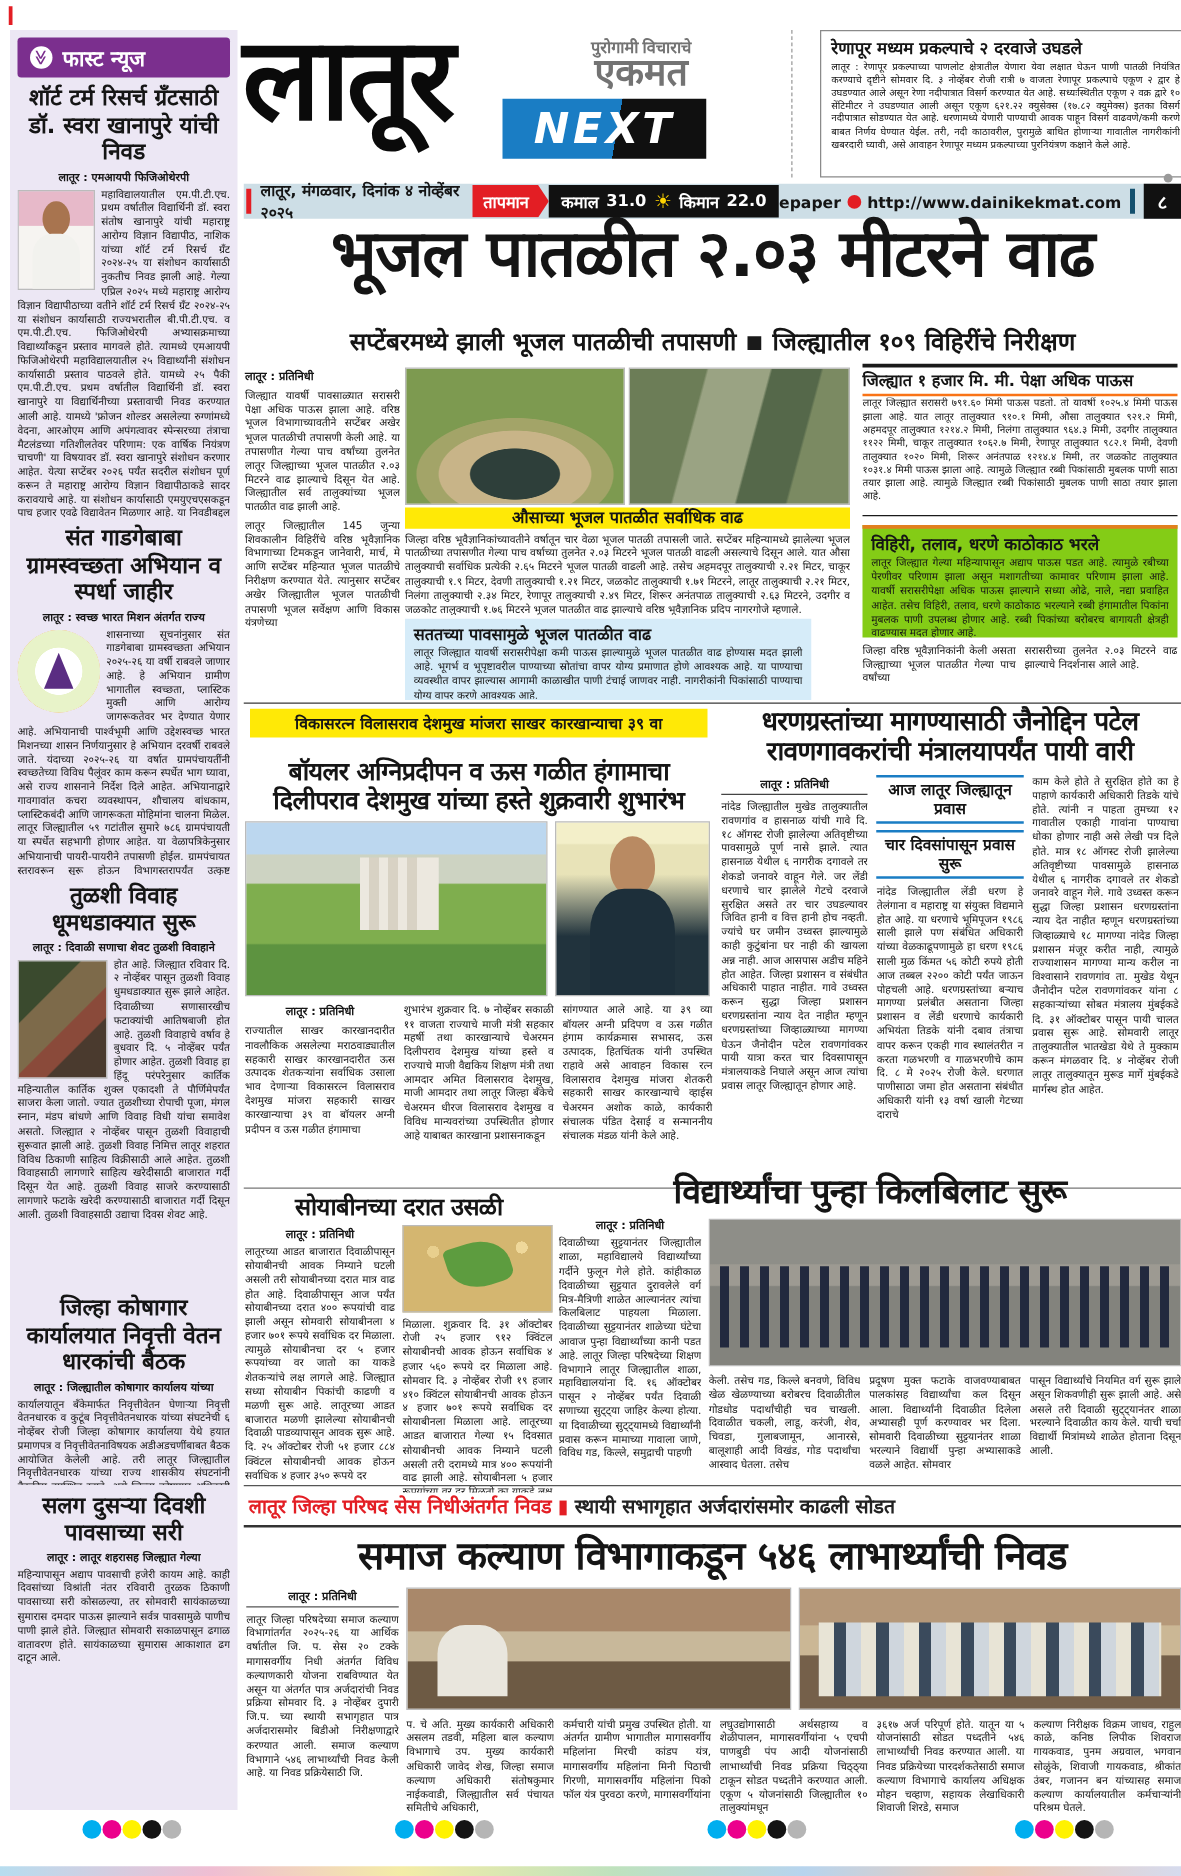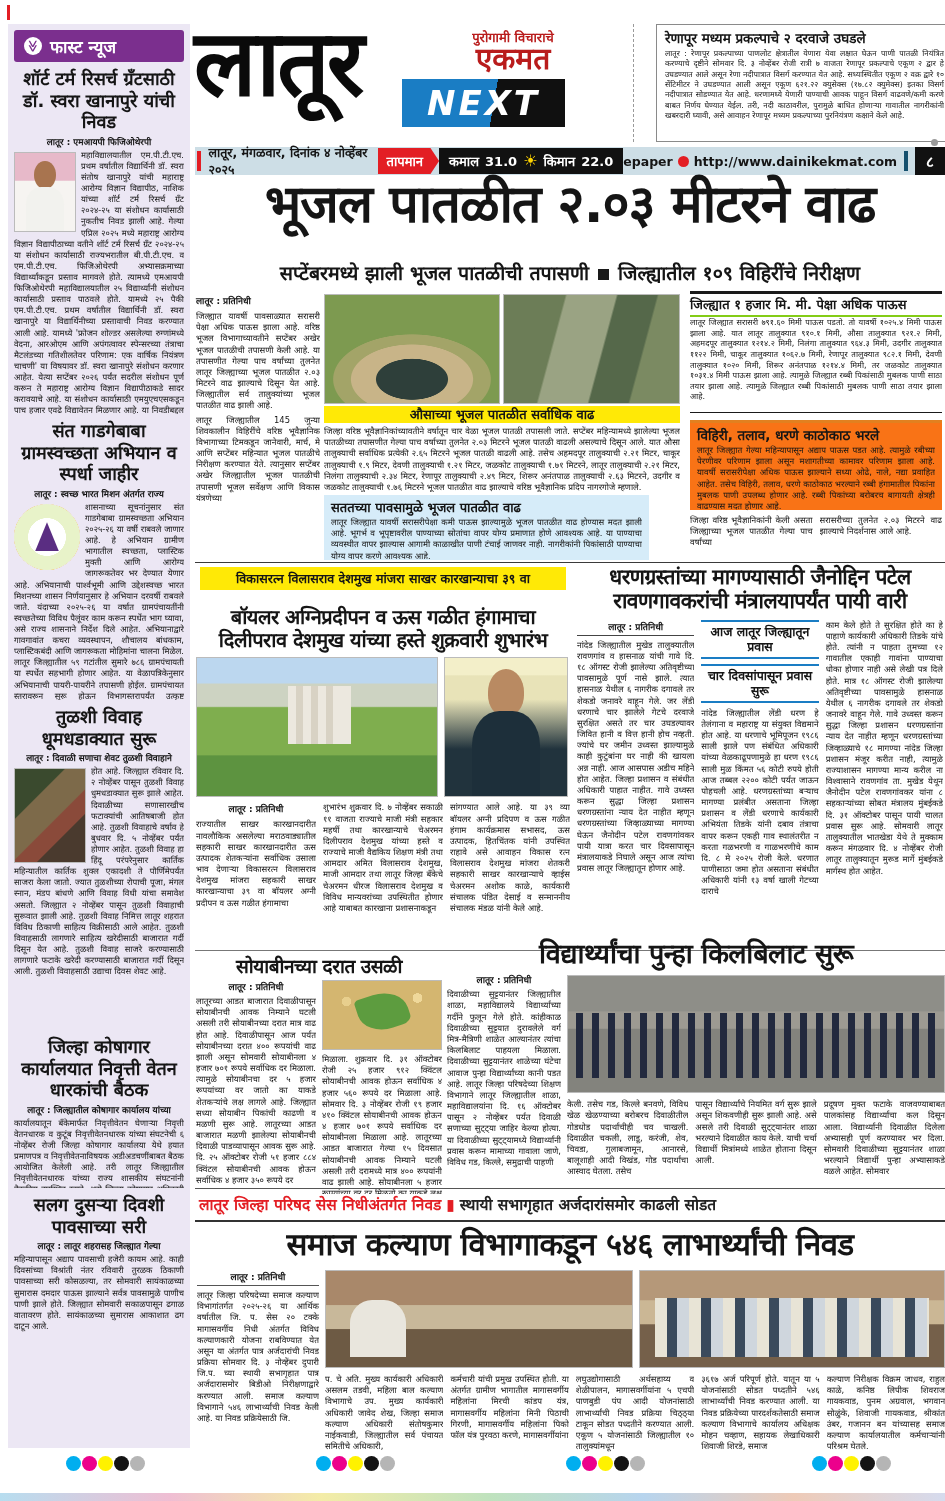--- a/index.html
+++ b/index.html
@@ -15,21 +15,21 @@
            border-radius:3px;padding:0 10px;font-weight:bold;font-size:17px;}
   .fn-ico{width:18px;height:18px;border-radius:50%;background:#fff;color:#7b2f8e;display:flex;
           align-items:center;justify-content:center;font-size:12px;font-weight:bold;}
   .sb-art{overflow:hidden;border-bottom:0;}
   .sb-h{font-weight:bold;font-size:18px;line-height:1.2;text-align:center;margin:6px 0 3px;}
   .sb-by{font-weight:bold;font-size:8.8px;text-align:center;margin-bottom:2px;}
   .sb-body{font-size:8.3px;line-height:1.34;text-align:justify;}
   .ph-l{float:left;margin:2px 5px 2px 0;}
   
   .city{font-weight:900;font-size:92px;line-height:1;letter-spacing:-3px;color:#0a0a0a;}
-  .brand{color:#b91c1c;text-align:center;line-height:1;}
+  .brand{color:#737373;text-align:center;line-height:1;font-family:Liberation Serif, serif;}
   .brand .tg{font-size:13px;font-weight:bold;}
   .brand .bm{font-size:30px;font-weight:900;}
   .next{background:linear-gradient(100deg,#1a7dc4 56%,#101010 56%);color:#fff;display:flex;
         align-items:center;justify-content:center;font-weight:900;font-style:italic;
         font-size:34px;letter-spacing:3px;}
   .rbox{border:1px solid #8a8a8a;padding:4px 8px;box-sizing:border-box;}
   .rbox h2{margin:0 0 2px;font-size:13.5px;}
   .graydot{width:7px;height:7px;border-radius:50%;background:#9a9a9a;}
   
   .datebar{left:195px;top:147px;width:750px;height:28px;background:#cddee6;display:flex;align-items:center;}
@@ -46,22 +46,22 @@
   .pageno{width:34px;height:28px;background:#111;color:#fff;font-weight:bold;font-size:15px;
           display:flex;align-items:center;justify-content:center;}
   
   .leadh{font-weight:900;font-size:52px;line-height:1.02;text-align:center;letter-spacing:-1px;}
   .leadsub{font-weight:800;font-size:19.5px;text-align:center;}
   .sq{display:inline-block;width:11px;height:11px;background:#1a1a1a;margin:0 9px;}
   .ybar{background:#ffe906;font-weight:bold;font-size:13px;text-align:center;line-height:17px;}
   .bluebox{background:#d6ecf9;padding:3px 7px;box-sizing:border-box;}
   .bluebox h3{margin:0 0 1px;font-size:13px;}
   .rainbox{border-top:3px solid #1a1a1a;}
-  .rainbox h3{margin:1px 0;font-size:13px;border-bottom:2px solid #84cc16;padding-bottom:2px;}
-  .wellsbox{background:#f97316;border-top:3px solid #e2801f;padding:3px 7px;box-sizing:border-box;}
+  .rainbox h3{margin:1px 0;font-size:13px;border-bottom:2px solid #f97316;padding-bottom:2px;}
+  .wellsbox{background:#84cc16;border-top:3px solid #e2801f;padding:3px 7px;box-sizing:border-box;}
   .wellsbox h3{margin:0 0 1px;font-size:13.5px;}
   
   .kicker{background:#ffe906;font-weight:bold;font-size:12.6px;text-align:center;padding:3px 4px;}
   .midh{font-weight:800;font-size:20px;line-height:1.16;text-align:center;letter-spacing:-.5px;}
   .bl-ttl{border-top:2px solid #1a7dc4;border-bottom:2px solid #1a7dc4;font-weight:bold;
           font-size:12.4px;text-align:center;padding:2px 1px;margin-bottom:5px;line-height:1.25;}
   .cols{display:flex;gap:7px;}
   .col{flex:1;}
   .hr{border-top:1.5px solid #3a3a3a;}
   
@@ -280,22 +280,22 @@
   <div class="abs" style="left:447px;top:938px;width:498px;">
     <div class="midh" style="font-size:27px;">विद्यार्थ्यांचा पुन्हा किलबिलाट सुरू</div>
     <div style="position:relative;margin-top:4px;height:208px;">
       <div style="position:absolute;left:0;top:0;width:114px;">
         <div class="byline" style="text-align:center;">लातूर : प्रतिनिधी</div>
         <div class="jtext" style="margin-top:3px;height:190px;">दिवाळीच्या सुट्टयानंतर जिल्ह्यातील शाळा, महाविद्यालये विद्यार्थ्यांच्या गर्दीने फुलून गेले होते. कांहीकाळ दिवाळीच्या सुट्टयात दुरावलेले वर्ग मित्र-मैत्रिणी शाळेत आल्यानंतर त्यांचा किलबिलाट पाहयला मिळाला. दिवाळीच्या सुट्टयानंतर शाळेच्या घंटेचा आवाज पुन्हा विद्यार्थ्यांच्या कानी पडत आहे. लातूर जिल्हा परिषदेच्या शिक्षण विभागाने लातूर जिल्ह्यातील शाळा, महाविद्यालयांना दि. १६ ऑक्टोबर पासून २ नोव्हेंबर पर्यंत दिवाळी सणाच्या सुट्ट्या जाहिर केल्या होत्या. या दिवाळीच्या सुट्ट्यामध्ये विद्यार्थ्यांनी प्रवास करून मामाच्या गावाला जाणे, विविध गड, किल्ले, समुद्राची पाहणी</div>
       </div>
       <div class="photo p-school" style="position:absolute;left:120px;top:2px;width:378px;height:118px;"></div>
       <div class="cols" style="position:absolute;left:120px;top:126px;width:378px;height:80px;">
         <div class="col jtext">केली. तसेच गड, किल्ले बनवणे, विविध खेळ खेळण्याच्या बरोबरच दिवाळीतील गोडधोड पदार्थांचीही चव चाखली. दिवाळीत चकली, लाडू, करंजी, शेव, चिवडा, गुलाबजामून, आनारसे, बालूशाही आदी विखंड, गोड पदार्थांचा आस्वाद घेतला. तसेच</div>
+        <div class="col jtext">प्रदूषण मुक्त फटाके वाजवण्याबाबत पालकांसह विद्यार्थ्यांचा कल दिसून आला. विद्यार्थ्यांनी दिवाळीत दिलेला अभ्यासही पूर्ण करण्यावर भर दिला. सोमवारी दिवाळीच्या सुट्टयानंतर शाळा भरल्याने विद्यार्थी पुन्हा अभ्यासाकडे वळले आहेत. सोमवार</div>
         <div class="col jtext">पासून विद्यार्थ्यांचे नियमित वर्ग सुरू झाले असून शिकवणीही सुरू झाली आहे. असे असले तरी दिवाळी सुट्ट्यानंतर शाळा भरल्याने दिवाळीत काय केले. याची चर्चा विद्यार्थी मित्रांमध्ये शाळेत होताना दिसून आली.</div>
-        <div class="col jtext">प्रदूषण मुक्त फटाके वाजवण्याबाबत पालकांसह विद्यार्थ्यांचा कल दिसून आला. विद्यार्थ्यांनी दिवाळीत दिलेला अभ्यासही पूर्ण करण्यावर भर दिला. सोमवारी दिवाळीच्या सुट्टयानंतर शाळा भरल्याने विद्यार्थी पुन्हा अभ्यासाकडे वळले आहेत. सोमवार</div>
       </div>
     </div>
   </div>
 
   <div class="abs zp" style="left:195px;top:1188px;width:750px;box-sizing:border-box;">
     <span class="r">लातूर जिल्हा परिषद सेस निधीअंतर्गत निवड</span>
     <span class="r">▮</span>
     <span class="b">स्थायी सभागृहात अर्जदारांसमोर काढली सोडत</span>
   </div>
 

